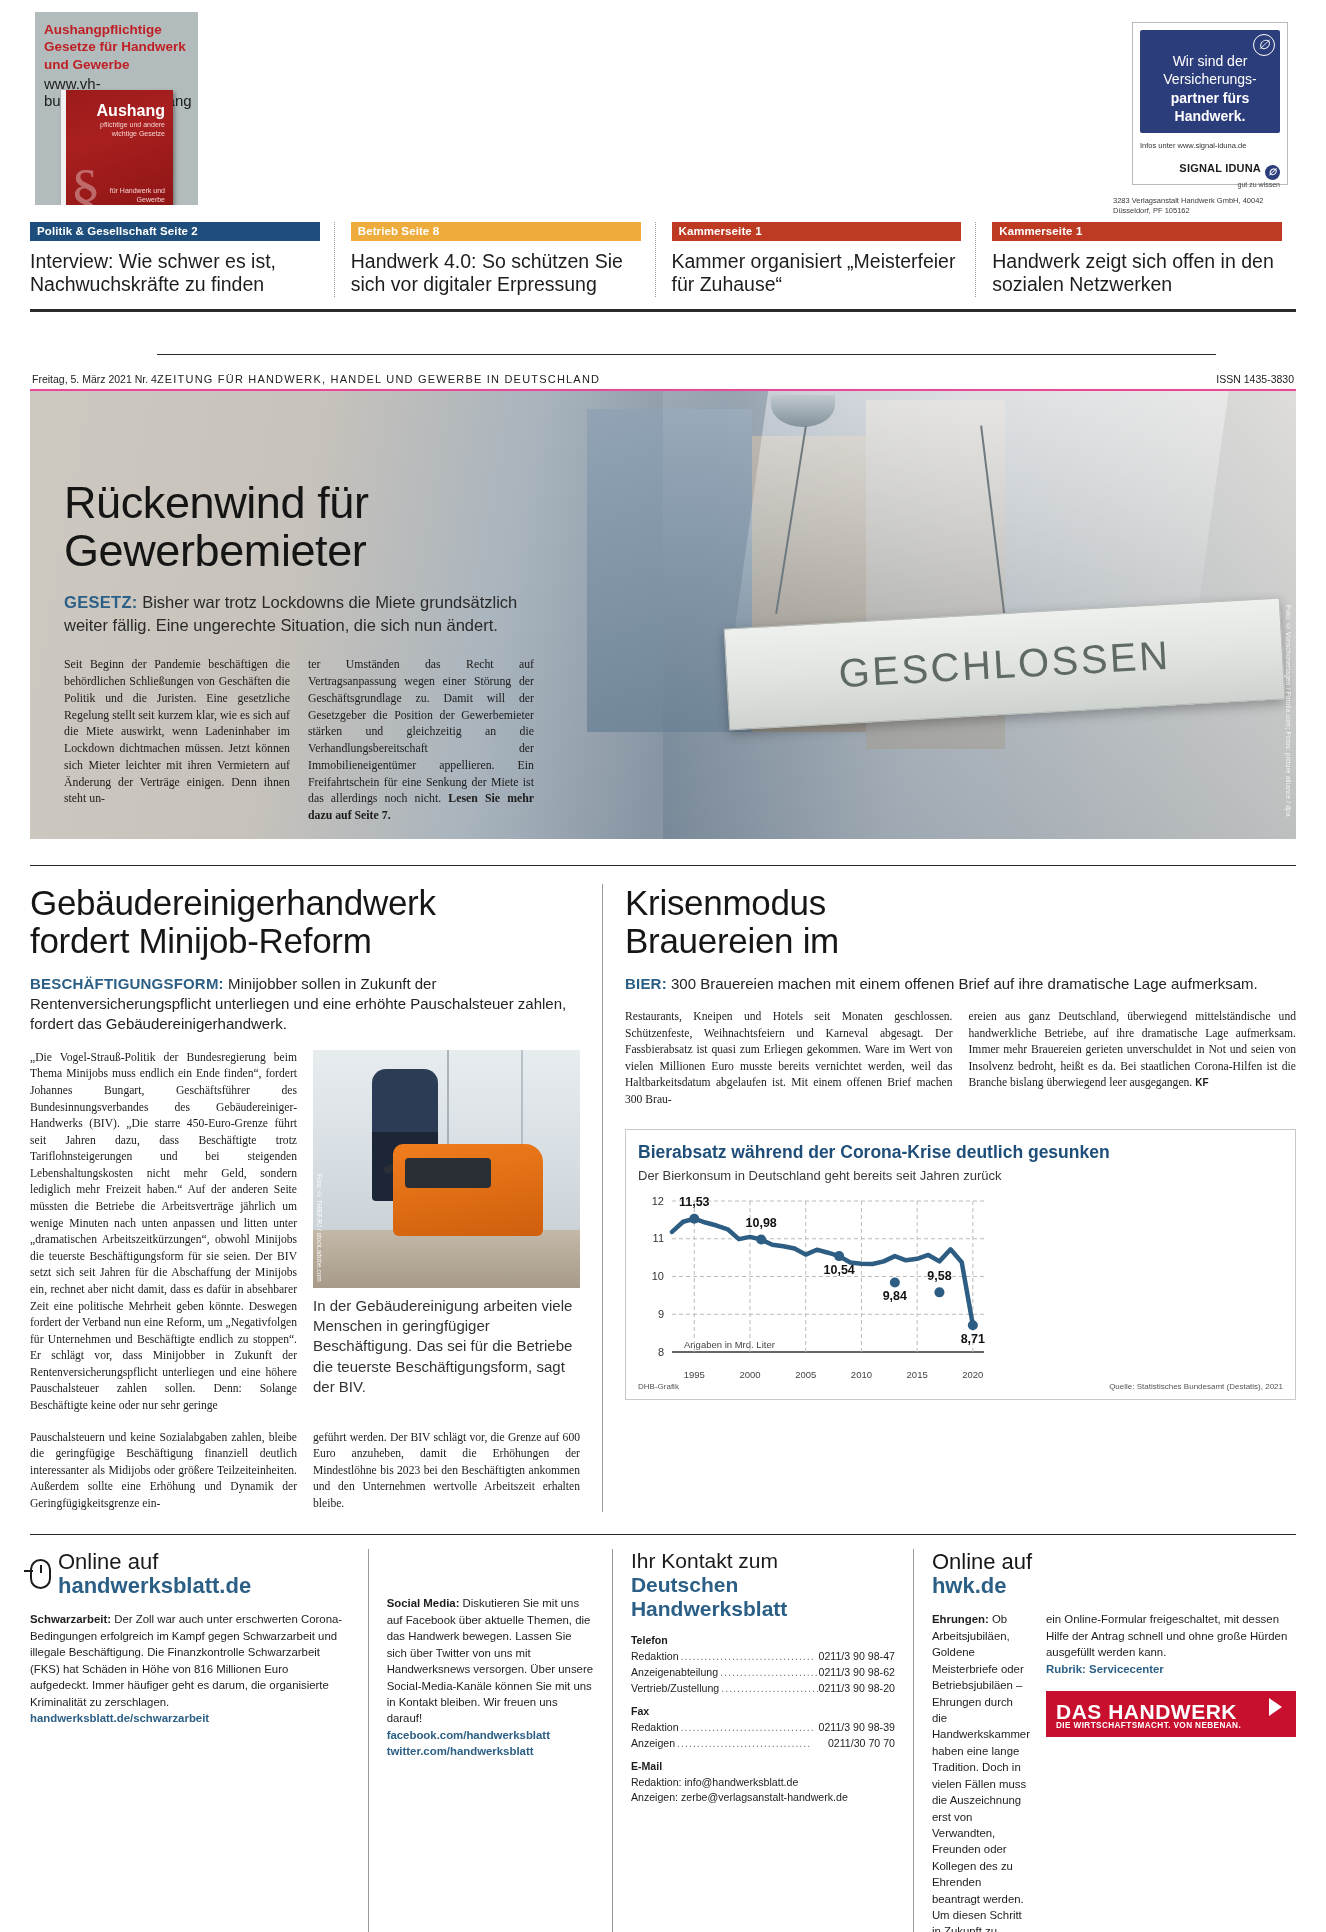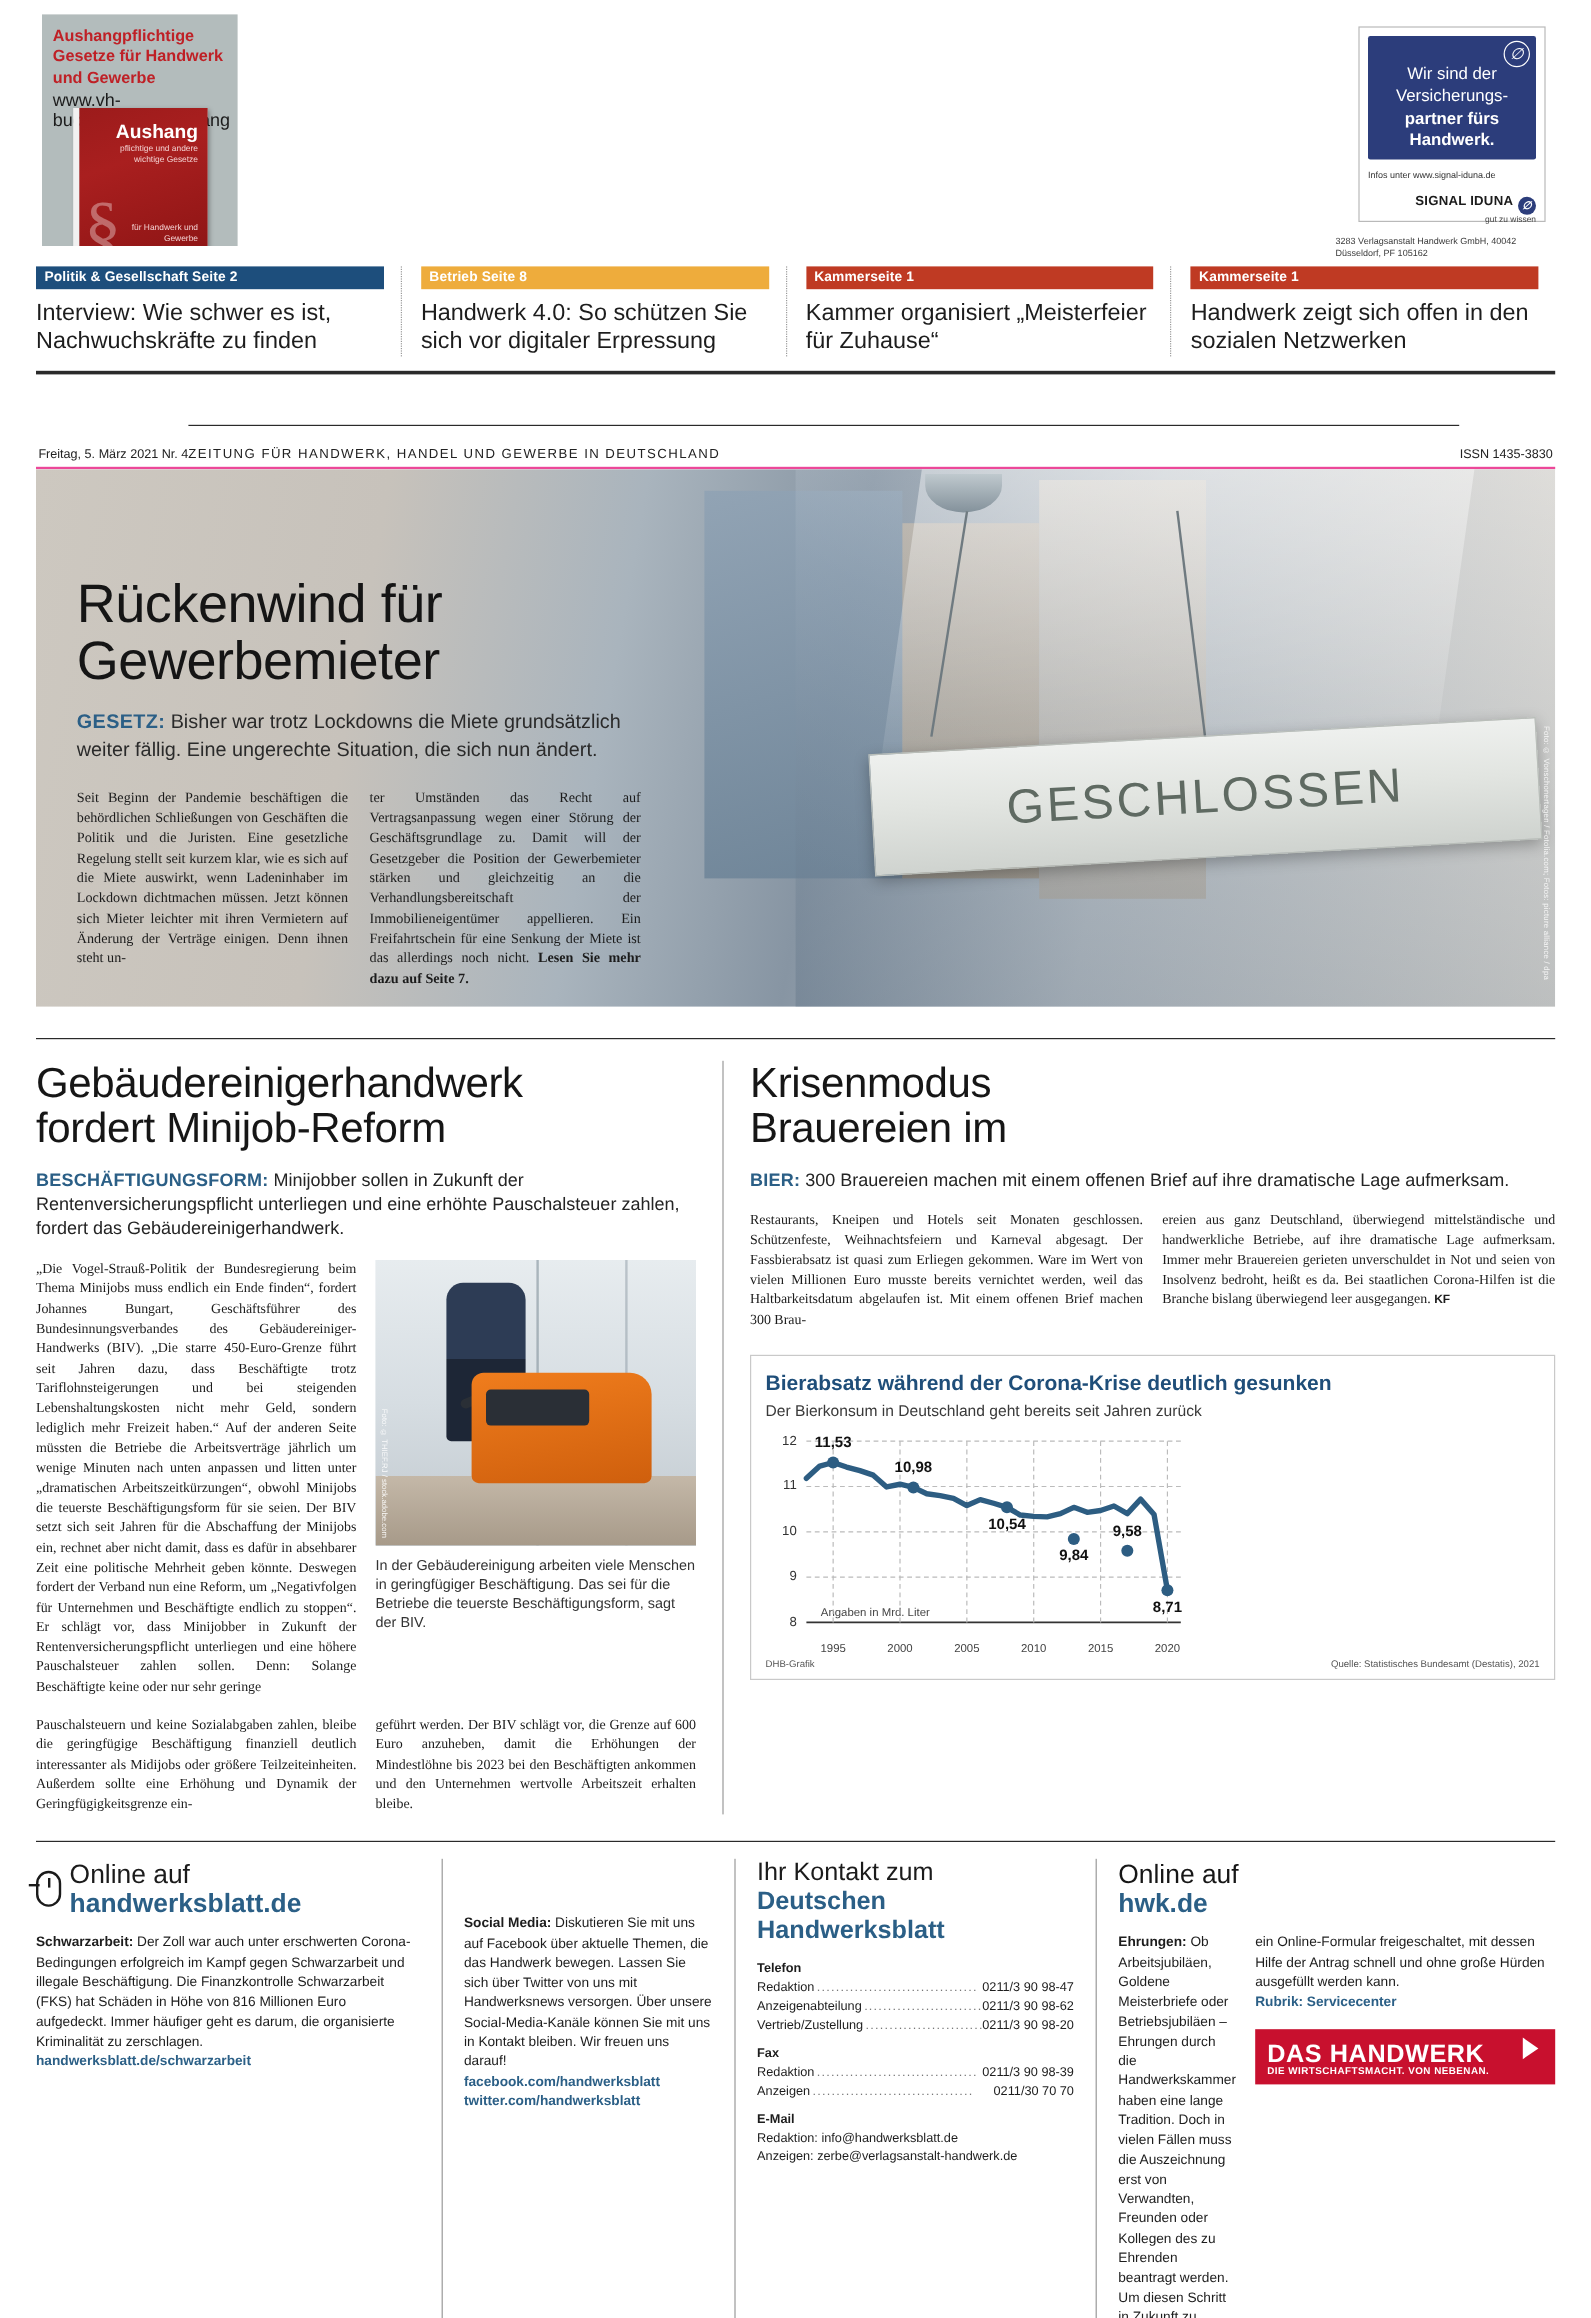--- a/index.html
+++ b/index.html
@@ -164,21 +164,21 @@
   .photo-cleaning .person { position:absolute; left:22%; top:8%; width:66px; height:132px;
     background:linear-gradient(180deg,#2d3c55 0%,#2d3c55 48%,#1d2636 48%,#1d2636 100%); border-radius:14px 14px 4px 4px; }
   .photo-cleaning .machine { position:absolute; left:30%; bottom:52px; width:150px; height:92px;
     background:linear-gradient(170deg,#f07d1d,#cf5f0d); border-radius:10px 18px 6px 6px; }
   .photo-cleaning .machine:after { content:""; position:absolute; left:12px; top:14px; width:86px; height:30px;
     background:#2a2f36; border-radius:4px; }
   .photo-cleaning .handle { position:absolute; left:26%; bottom:124px; width:60px; height:8px;
     background:#2a2f36; transform:rotate(-22deg); border-radius:4px; }
   .photo-credit-v { position:absolute; left:3px; bottom:6px; writing-mode:vertical-rl;
     font-size:6.5px; color:#ffffff; opacity:.9; }
-  .caption { font-size:12px; line-height:1.35; color:#333; margin-top:8px; }
+  .caption { font-size:15px; line-height:1.35; color:#333; margin-top:8px; }
 
   
   .chartbox { margin-top:20px; border:1px solid #c9c9c9; padding:12px 12px 8px; background:#fff; }
   .chart-title { color:#1f4e79; font-weight:bold; font-size:17.5px; line-height:1.2; }
   .chart-sub { font-size:13px; color:#3a3a3a; margin-top:5px; }
   .chart-area { position:relative; height:185px; margin-top:10px; }
   .chart-note { position:absolute; left:46px; bottom:28px; font-size:9.5px; color:#444; }
   .chart-foot { display:flex; justify-content:space-between; font-size:8px; color:#555; margin-top:4px; }
   .y-lab { position:absolute; left:0; width:26px; text-align:right; font-size:11px; color:#333; transform:translateY(-50%); }
   .x-lab { position:absolute; bottom:-2px; font-size:9.5px; color:#444; transform:translateX(-50%); }

